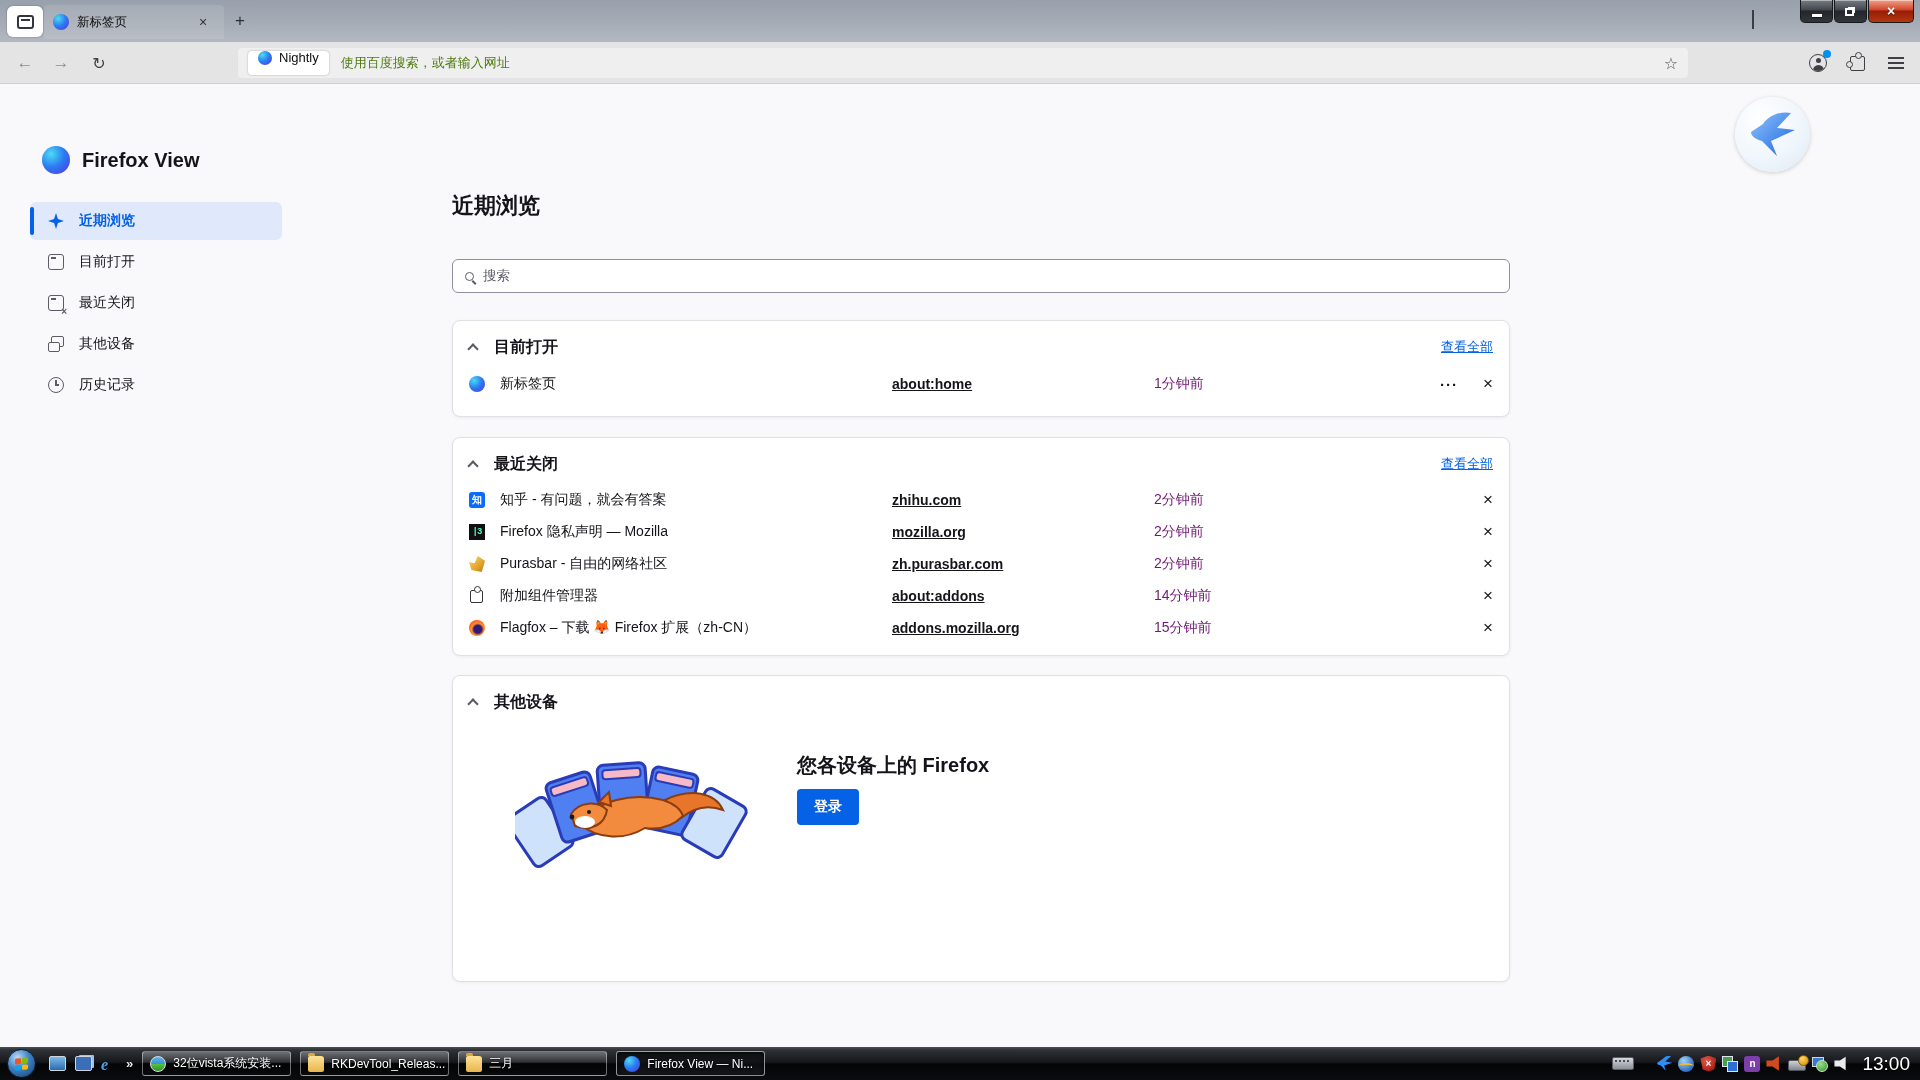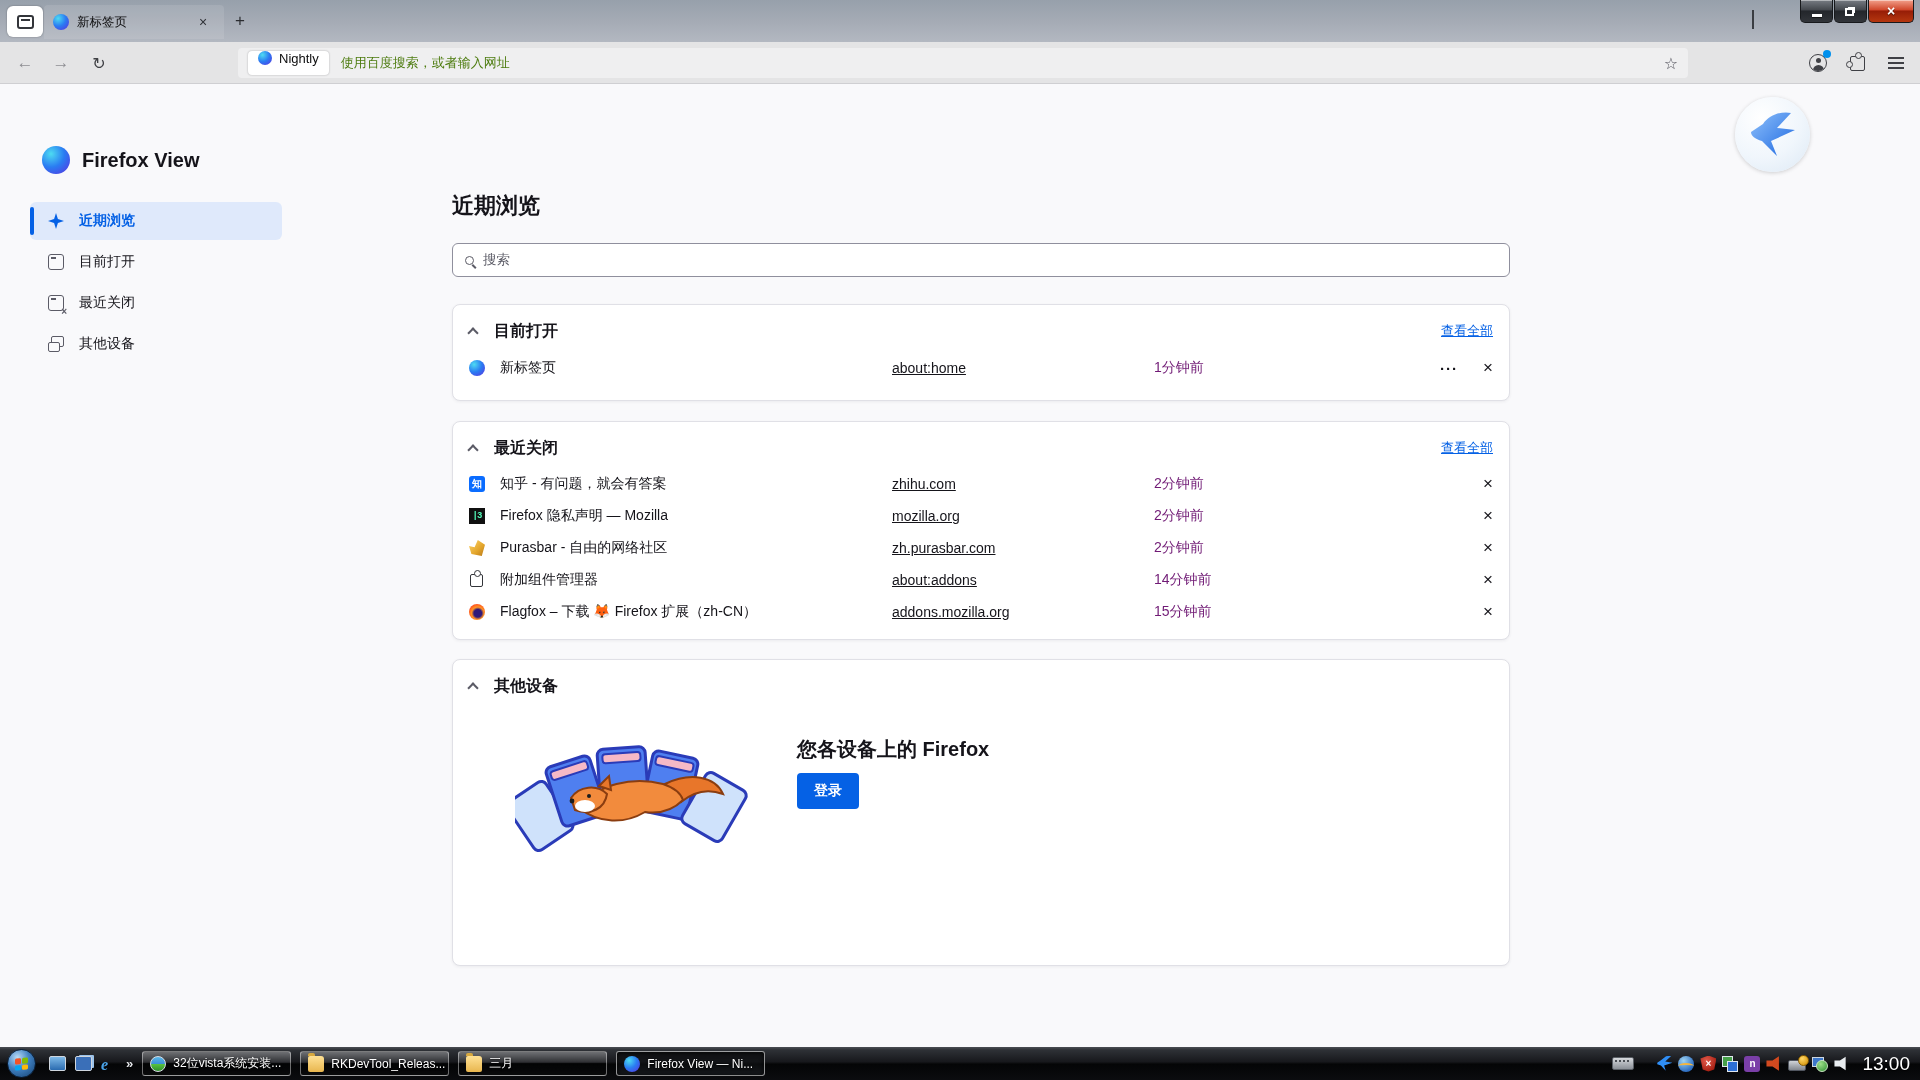--- a/index.html
+++ b/index.html
@@ -31,21 +31,21 @@
   .restore-glyph { width:9px; height:8px; border:2px solid #fff; box-shadow:2px -2px 0 -1px #fff; margin:2px 0 0 -2px; }
   .close-glyph { color:#fff; font-size:14px; font-weight:bold; text-shadow:0 1px 1px rgba(0,0,0,.6); line-height:20px; }
 
   
   .navbar { position:absolute; left:0; top:42px; width:1920px; height:42px; background:#e4e4e5; border-bottom:1px solid #cfcfd2; }
   .navbtn { position:absolute; top:7px; width:30px; height:28px; display:grid; place-items:center; font-size:17px; border-radius:4px; }
   .navbtn.disabled { color:#8e8e93; }
   .navbtn.reload { color:#3f4045; font-size:16px; }
   .urlbar { position:absolute; left:238px; right:232px; top:6px; height:30px; background:#efeff0; border-radius:4px;
     display:flex; align-items:center; padding:0 10px; }
-  .identity-chip { display:flex; align-items:flex-start; gap:7px; background:#fff; height:24px; padding:0 10px;
+  .identity-chip { display:flex; align-items:flex-end; gap:7px; background:#fff; height:24px; padding:10px 10px;
     border-radius:4px; box-shadow:0 0 2px rgba(0,0,0,.3); font-size:13px; color:#0c0c0d; }
   .globe { border-radius:50%; background:radial-gradient(circle at 32% 28%,#4ddbf2 0%,#2a7cf2 48%,#5a2ee0 100%); }
   .g14 { width:14px; height:14px; } .g16 { width:16px; height:16px; } .g28 { width:28px; height:28px; }
   .url-placeholder { margin-left:12px; font-size:13px; color:#4d7c0f; }
   .star-btn { margin-left:auto; color:#55555e; font-size:16px; }
   .toolbar-icons { position:absolute; right:10px; top:7px; display:flex; gap:11px; }
   .tbi { width:28px; height:28px; display:grid; place-items:center; position:relative; }
   .account-glyph { width:18px; height:18px; border:1.6px solid #3f4045; border-radius:50%; position:relative; overflow:hidden; }
   .account-glyph::before { content:""; position:absolute; left:5.5px; top:3px; width:5px; height:5px; border-radius:50%; background:#3f4045; }
   .account-glyph::after { content:""; position:absolute; left:2.5px; top:10px; width:11px; height:8px; border-radius:6px 6px 0 0; background:#3f4045; }
@@ -76,39 +76,39 @@
   .icon-tab::before, .icon-tab-close::before { content:""; position:absolute; left:2px; top:2px; width:5px; height:2px; background:currentColor; }
   .icon-tab-close::after { content:"×"; position:absolute; right:-4px; bottom:-7px; font-size:10px; font-weight:bold; }
   .icon-devices::before { content:""; position:absolute; right:0; top:0; width:11px; height:9px; border:1.7px solid currentColor; border-radius:2px; }
   .icon-devices::after { content:""; position:absolute; left:0; bottom:0; width:10px; height:8px; border:1.7px solid currentColor; border-radius:2px; background:#f9f9fb; }
   .icon-history { border:1.7px solid currentColor; border-radius:50%; }
   .icon-history::before { content:""; position:absolute; left:6px; top:2px; width:1.7px; height:5px; background:currentColor; }
   .icon-history::after { content:""; position:absolute; left:6px; top:6px; width:4px; height:1.7px; background:currentColor; }
 
   .main { position:absolute; left:452px; top:0; width:1058px; }
   .page-title { margin-top:106px; font-size:22px; font-weight:bold; color:#15141a; }
-  .searchbox { margin-top:22px; height:34px; border:1px solid #8f8f9d; border-radius:6px; background:#fff;
+  .searchbox { margin-top:38px; height:34px; border:1px solid #8f8f9d; border-radius:6px; background:#fff;
     display:flex; align-items:center; gap:9px; padding:0 12px; }
   .search-glyph { width:9px; height:9px; border:1.7px solid #5b5b66; border-radius:50%; position:relative; }
   .search-glyph::after { content:""; position:absolute; left:7px; top:7px; width:5px; height:1.7px; background:#5b5b66; transform:rotate(45deg); transform-origin:0 0; }
   .search-placeholder { font-size:13.5px; color:#5b5b66; }
 
   .card { background:#fff; border:1px solid #e0e0e6; border-radius:8px; box-shadow:0 1px 3px rgba(58,57,68,.07); padding:13px 16px 15px; }
   .card.open-card { margin-top:27px; height:97px; }
   .card.closed-card { margin-top:20px; height:219px; }
   .card.devices-card { margin-top:19px; height:307px; }
   .cardhead { display:flex; align-items:center; gap:17px; height:26px; }
   .cardhead-title { font-size:16px; font-weight:bold; }
   .viewall { margin-left:auto; font-size:13px; color:#0561e5; text-decoration:underline; cursor:pointer; }
   .row { display:grid; grid-template-columns:31px 392px 262px 1fr auto; align-items:center; height:32px; }
   .open-card .row { height:38px; margin-top:5px; }
   .closed-card .rows { margin-top:7px; }
   .fav { width:16px; height:16px; position:relative; }
   .rowtitle { font-size:14px; color:#15141a; white-space:nowrap; overflow:hidden; }
-  .rowurl { font-size:14px; color:#15141a; text-decoration:underline; cursor:pointer; justify-self:start; }
+  .rowurl { font-size:14px; color:#15141a; text-decoration:underline; cursor:pointer; justify-self:start;font-weight:bold; }
   .rowtime { font-size:14px; color:#701a75; }
   .rowctl { display:flex; align-items:center; gap:25px; }
   .meatball { font-size:15px; font-weight:bold; letter-spacing:1px; color:#15141a; }
   .rowclose { font-size:17px; color:#15141a; line-height:16px; }
 
   .fav-globe { border-radius:50%; background:radial-gradient(circle at 32% 28%,#4ddbf2 0%,#2a7cf2 48%,#5a2ee0 100%); }
   .fav-zhihu { border-radius:3px; background:#0a6cff; color:#fff; font-size:10px; font-weight:bold; display:grid; place-items:center; }
   .fav-zhihu::after { content:"知"; }
   .fav-moz { background:#101010; color:#54ffbd; font-family:"Liberation Mono","DejaVu Sans Mono",monospace; font-size:9px; font-weight:bold; display:grid; place-items:center; }
   .fav-moz::after { content:"|3"; letter-spacing:-1px; }
@@ -263,20 +263,24 @@
         <div class="side-item">
           <span class="sideicon icon-tab-close"></span>
           <span>最近关闭</span>
         </div>
 
         <div class="side-item">
           <span class="sideicon icon-devices"></span>
           <span>其他设备</span>
         </div>
 
+        <div class="side-item">
+          <span class="sideicon icon-history"></span>
+          <span>历史记录</span>
+        </div>
       </div>
   </div>
 
   <div class="main">
     <h1 class="page-title">近期浏览</h1>
 
     <div class="searchbox">
       <span class="search-glyph"></span>
       <span class="search-placeholder">搜索</span>
     </div>

